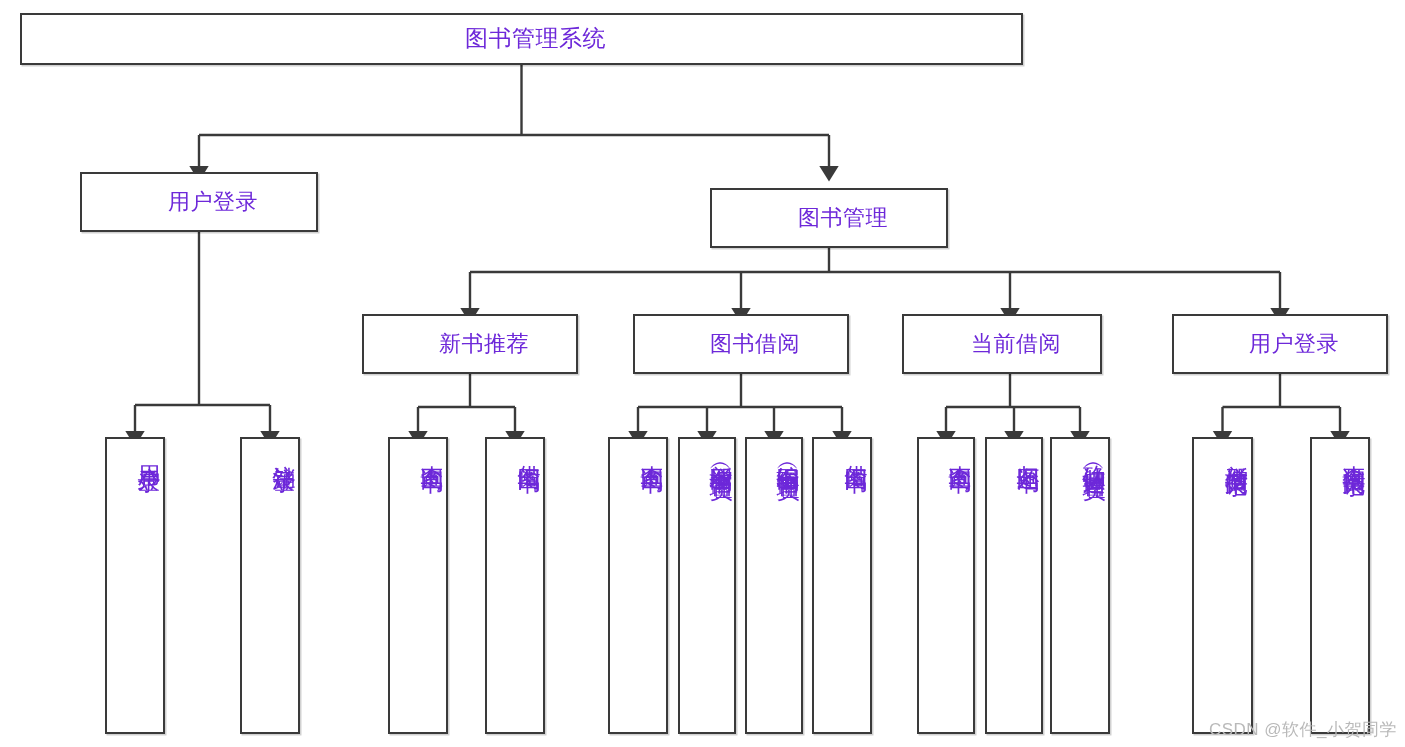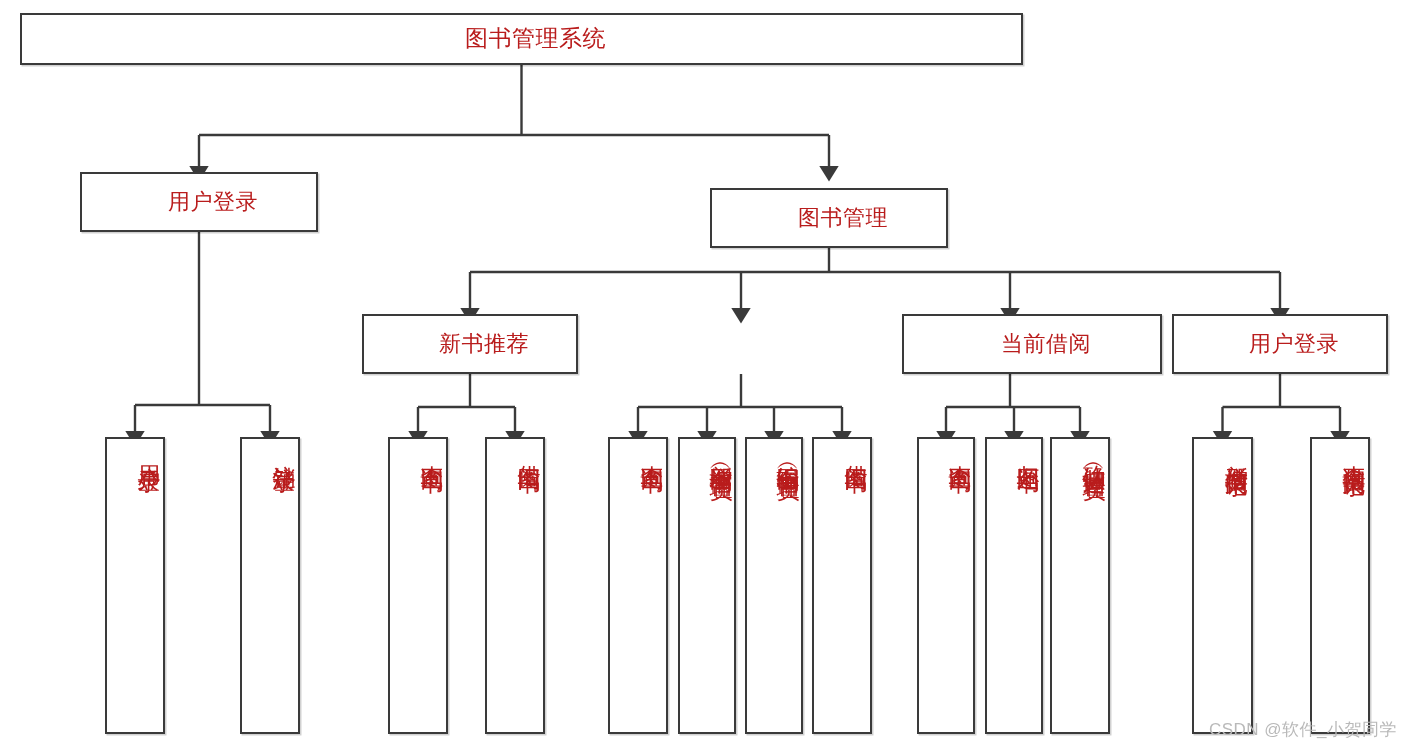--- a/index.html
+++ b/index.html
@@ -24,21 +24,21 @@
     pointer-events: none;
   }
   .node {
     position: absolute;
     box-sizing: border-box;
     border: 2px solid #3a3a3a;
     background: #ffffff;
     display: flex;
     align-items: center;
     justify-content: center;
-    color: #b91c1c;
+    color: #6d28d9;
     box-shadow: 1.5px 1.5px 0 rgba(0,0,0,0.18);
     padding-left: 28px;
   }
   .node .label {
     display: block;
     text-align: center;
     letter-spacing: 0.5px;
   }
   
   .node.h .label {
@@ -129,21 +129,24 @@
   <div class="node h" style="left: 80px; top: 172px; width: 238px; height: 60px;">
     <span class="label">用户登录</span>
   </div>
   <div class="node h" style="left: 710px; top: 188px; width: 238px; height: 60px;">
     <span class="label">图书管理</span>
   </div>
 
   <div class="node h" style="left: 362px; top: 314px; width: 216px; height: 60px;">
     <span class="label">新书推荐</span>
   </div>
-  <div class="node h" style="left: 902px; top: 314px; width: 260px; height: 60px;">
+  <div class="node h" style="left: 633px; top: 314px; width: 216px; height: 60px;">
+    <span class="label">图书借阅</span>
+  </div>
+  <div class="node h" style="left: 902px; top: 314px; width: 200px; height: 60px;">
     <span class="label">当前借阅</span>
   </div>
   <div class="node h" style="left: 1172px; top: 314px; width: 216px; height: 60px;">
     <span class="label">用户登录</span>
   </div>
 
   <div class="node v" style="left: 105px; top: 437px; width: 60px; height: 297px;">
     <span class="label">用户登录</span>
   </div>
   <div class="node v" style="left: 240px; top: 437px; width: 60px; height: 297px;">

